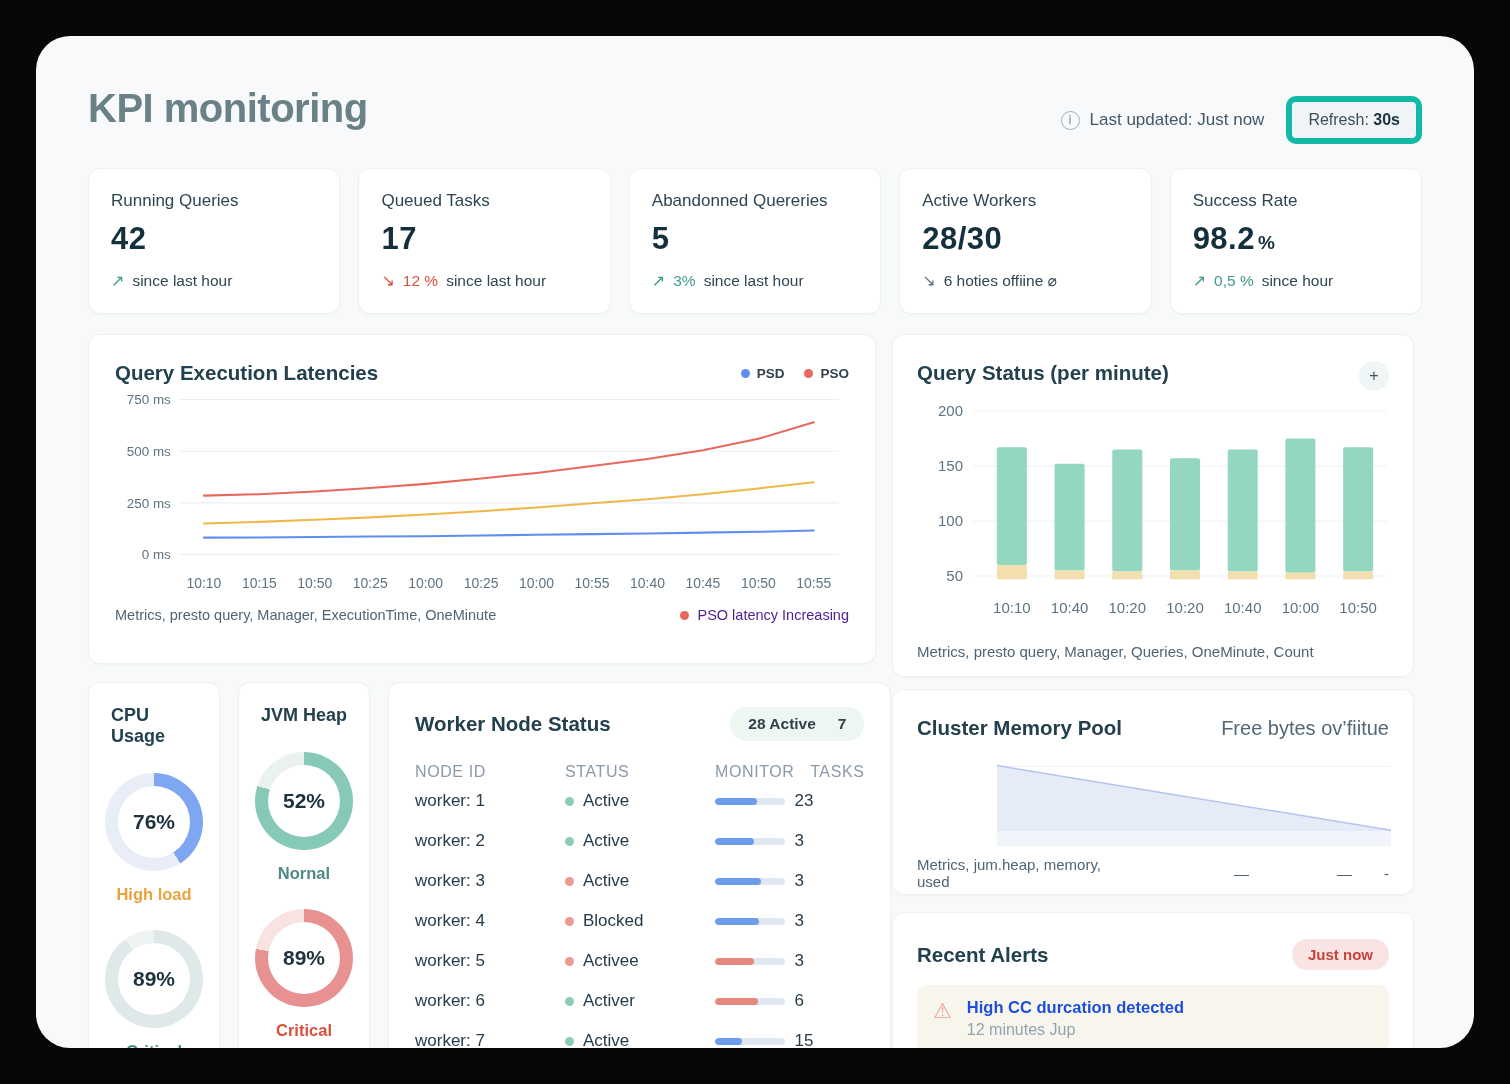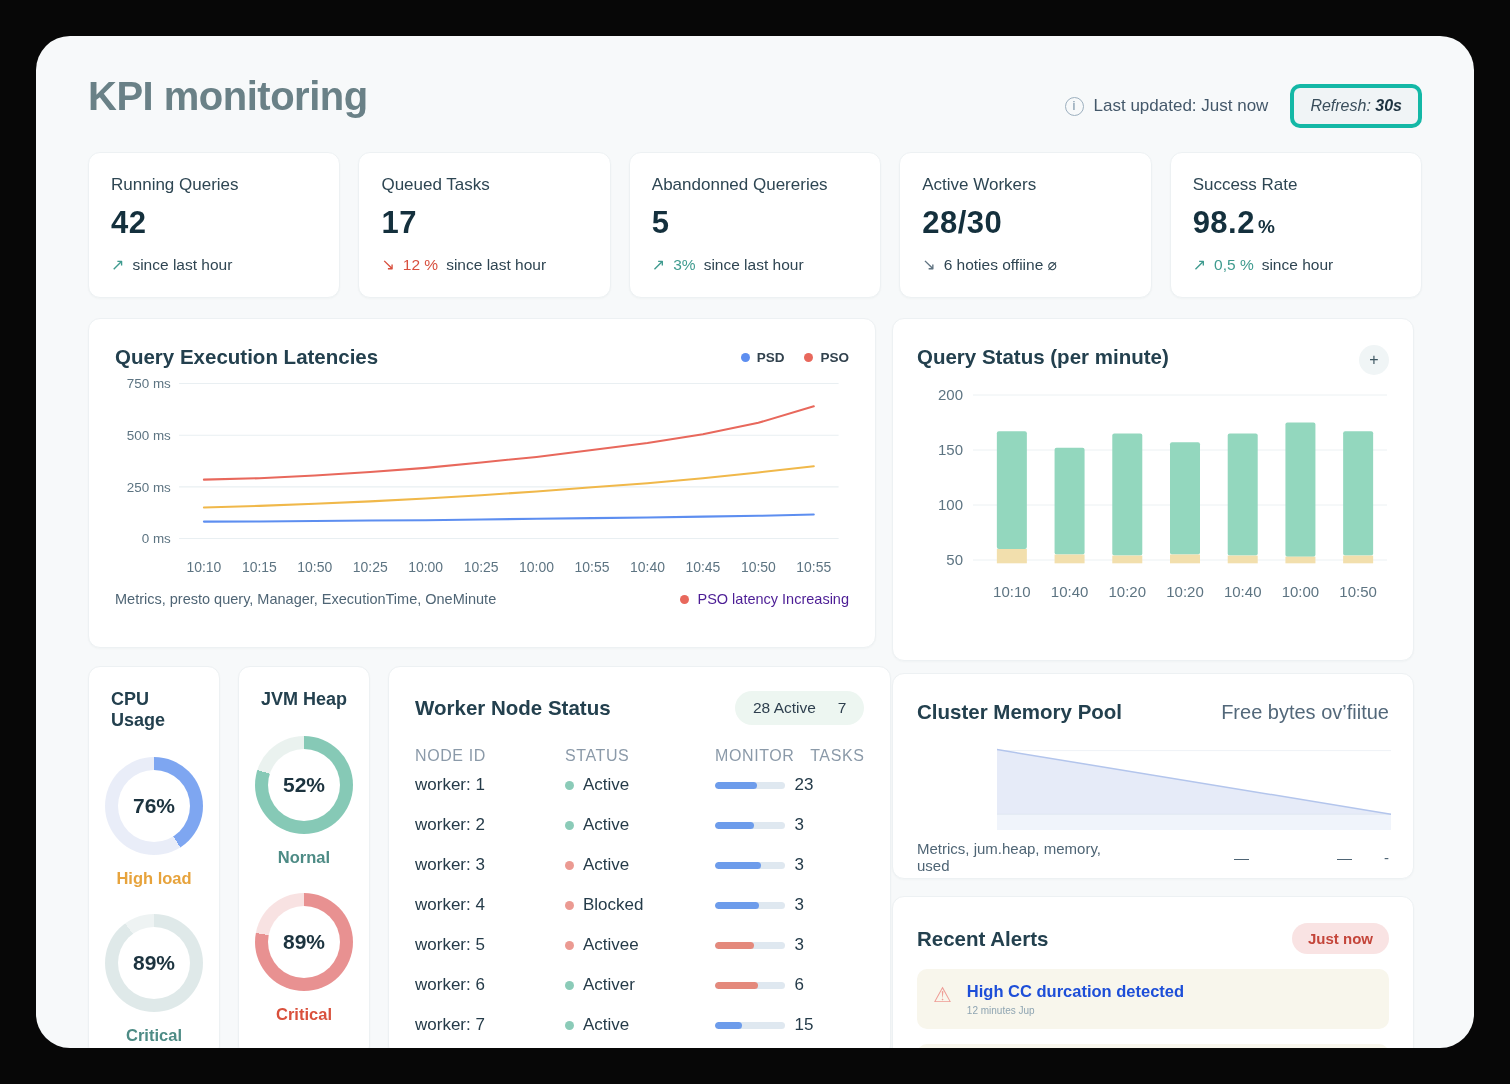--- a/index.html
+++ b/index.html
@@ -1,28 +1,28 @@
 <!DOCTYPE html>
 <html><head>
 <meta charset="utf-8">
 <style>
   * { margin:0; padding:0; box-sizing:border-box; }
   html,body { width:1510px; height:1084px; overflow:hidden; }
   body { background:#070707; font-family:"Liberation Sans","DejaVu Sans",sans-serif; position:relative; }
   .frame { position:absolute; left:36px; top:36px; width:1438px; height:1012px;
-           background:#f7f9fa; border-radius:34px; overflow:hidden; padding:38px 52px 0 52px; }
+           background:#f7f9fa; border-radius:34px; overflow:hidden; padding:50px 52px 0 52px; }
   
   .hdr { display:flex; align-items:flex-start; justify-content:space-between; }
   .hdr h1 { font-size:40px; font-weight:700; color:#6a8187; letter-spacing:-0.5px; }
   .hdr-right { display:flex; align-items:center; gap:22px; margin-top:10px; }
   .lastupd { display:flex; align-items:center; gap:10px; color:#44586a; font-size:17px; }
   .info-ic { width:19px; height:19px; border:1.6px solid #9db0bf; border-radius:50%; color:#9db0bf;
              font-size:12px; display:flex; align-items:center; justify-content:center; font-weight:700; }
-  .refresh { background:#f0f4f6; border:4px solid #14b8a6; border-radius:10px; padding:9px 16px;
-             font-size:16px; color:#3a4e5c; cursor:pointer;font-style:italic; }
+  .refresh { background:#f0f4f6; border:6px solid #14b8a6; border-radius:10px; padding:9px 16px;
+             font-size:16px; color:#3a4e5c; cursor:pointer; }
   .refresh b { color:#1d3240; font-weight:700; }
   
   .card { background:#fff; border:1px solid #edf1f3; border-radius:12px; box-shadow:0 1px 2px rgba(30,50,60,.03); }
   .kpi-row { display:flex; gap:18px; margin-top:24px; }
   .kpi { flex:1; padding:22px 22px 0 22px; height:146px; }
   .kpi .t { font-size:17px; color:#2e4653; font-weight:500; }
   .kpi .v { font-size:31px; font-weight:700; color:#14303d; margin-top:10px; letter-spacing:0.5px; }
   .kpi .v .unit { font-size:19px; font-weight:600; margin-left:3px; }
   .kpi .d { font-size:15.5px; color:#2f4552; margin-top:14px; display:flex; align-items:center; gap:8px; }
   .kpi .d .arr { font-size:16px; }
@@ -45,21 +45,21 @@
   .gauge-card.cpu { width:158px; } .gauge-card.jvm { width:144px; }
   .gauge-card h3 { font-size:18px; font-weight:600; color:#23404e; text-align:left; padding-left:6px; }
   .donut { width:98px; height:98px; border-radius:50%; margin:26px auto 0; position:relative; }
   .donut .hole { position:absolute; inset:13px; background:#fff; border-radius:50%;
                  display:flex; align-items:center; justify-content:center; font-size:21px; font-weight:700; color:#1c333f; }
   .donut-lbl { margin-top:14px; font-size:16.5px; font-weight:600; }
   
   .worker-card { flex:1; padding:24px 26px 0 26px; height:392px; }
   .wt-head { display:flex; justify-content:space-between; align-items:center; }
   .wt-badge { background:#edf6f1; border-radius:18px; padding:8px 18px; font-size:15.5px; color:#2e3f4e;
-              display:flex; gap:22px; font-weight:400; }
+              display:flex; gap:22px; font-weight:700; }
   .wt-cols { display:grid; grid-template-columns:150px 150px 1fr 70px; margin-top:22px;
              font-size:16px; letter-spacing:0.6px; color:#8b9aa9; font-weight:400; }
   .wt-cols span:last-child { text-align:right; }
   .wrow { display:grid; grid-template-columns:150px 150px 1fr 70px; align-items:center; height:40px; }
   .wrow .node { font-size:17px; color:#253b49; }
   .wrow .st { display:flex; align-items:center; gap:9px; font-size:17px; color:#253b49; }
   .track { width:70px; height:7px; border-radius:4px; background:#dfe8f0; overflow:hidden; }
   .fill { height:100%; border-radius:4px; }
   .wrow .tasks { font-size:17px; color:#253b49; }
   
@@ -75,21 +75,21 @@
   .mem-chart { margin:10px 0 0 80px; }
   .mem-foot { display:flex; align-items:center; font-size:15px; color:#4f6575; margin-top:2px; }
   .mem-foot .dash1 { margin-left:120px; } .mem-foot .dash2 { margin-left:88px; } .mem-foot .dash3 { margin-left:32px; }
   
   .al-card { flex:1; margin-top:17px; padding:26px 24px 0 24px; }
   .al-head { display:flex; justify-content:space-between; align-items:center; }
   .al-badge { background:#f9e3e3; color:#c4453a; font-size:15px; font-weight:600; border-radius:16px; padding:7px 16px; }
   .al-item { background:#f8f6ec; border-radius:10px; padding:13px 16px; display:flex; gap:15px; margin-top:15px; }
   .al-ic { font-size:21px; line-height:1.2; }
   .al-title { font-size:16.5px; font-weight:600; color:#1d4ed8; }
-  .al-time { font-size:10px; color:#8fa5b2; margin-top:4px; }
+  .al-time { font-size:16px; color:#8fa5b2; margin-top:4px; }
   svg text { font-family:"Liberation Sans","DejaVu Sans",sans-serif; }
 </style>
 </head>
 <body>
 
 <div class="frame">
 
   <div class="hdr">
     <h1>KPI monitoring</h1>
     <div class="hdr-right">
@@ -354,20 +354,21 @@
             <rect x="310.7142857142857" y="58.5" width="30" height="122.10000000000002" rx="2" fill="#93d7be"></rect>
             <rect x="310.7142857142857" y="180.60000000000002" width="30" height="7.699999999999989" fill="#f2dfad"></rect>
             <text x="325.7142857142857" y="222" text-anchor="middle" font-size="15" fill="#5d7482">10:40</text>
             <rect x="368.4285714285714" y="47.5" width="30" height="134.20000000000002" rx="2" fill="#93d7be"></rect>
             <rect x="368.4285714285714" y="181.70000000000002" width="30" height="6.599999999999994" fill="#f2dfad"></rect>
             <text x="383.4285714285714" y="222" text-anchor="middle" font-size="15" fill="#5d7482">10:00</text>
             <rect x="426.1428571428571" y="56.300000000000004" width="30" height="124.30000000000001" rx="2" fill="#93d7be"></rect>
             <rect x="426.1428571428571" y="180.60000000000002" width="30" height="7.699999999999989" fill="#f2dfad"></rect>
             <text x="441.1428571428571" y="222" text-anchor="middle" font-size="15" fill="#5d7482">10:50</text>
           </svg>
+        <div class="qs-foot">Metrics, presto query, Manager, Queries, OneMinute, Count</div>
       </div>
 
       <div class="card mem-card">
         <div class="mem-head">
           <div class="card-title">Cluster Memory Pool</div>
           <div class="mem-sub">Free bytes ov’fiitue</div>
         </div>
         <svg id="mem-svg" class="mem-chart" width="394" height="100" viewBox="0 0 474 100" preserveAspectRatio="none">
             <line x1="0" x2="474" y1="16.599999999999994" y2="16.599999999999994" stroke="#eef1f5" stroke-width="1"></line>
             <polygon points="0,15.599999999999994 474,80.2 0,80.2" fill="#e6ebf8"></polygon>

